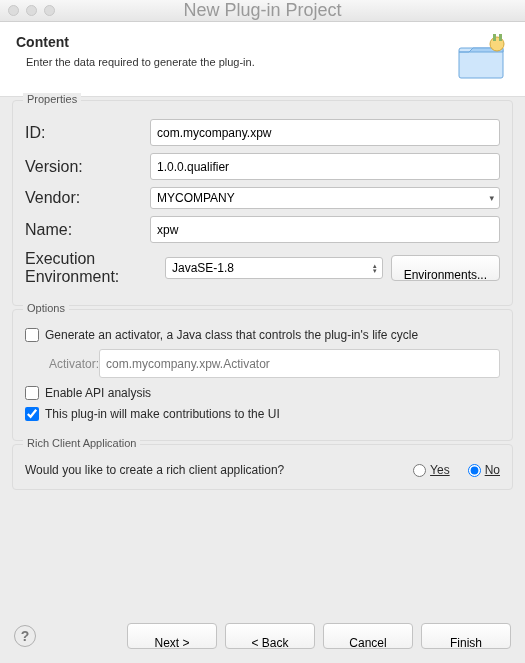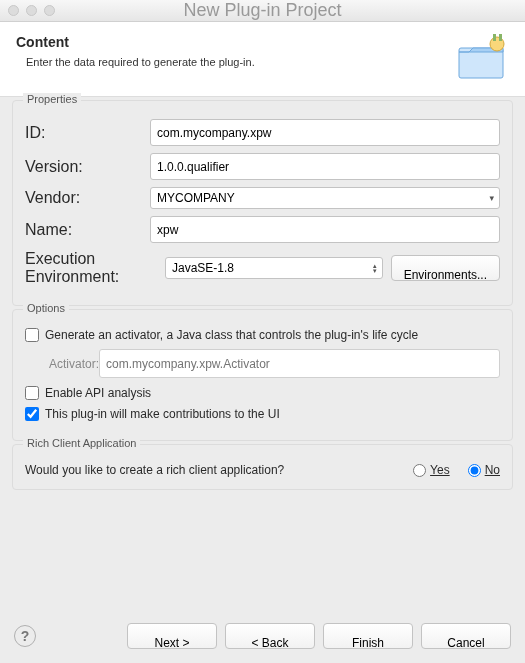--- a/index.html
+++ b/index.html
@@ -210,15 +210,15 @@
       </label>
     </div>
   </div>
 </div>
 
 <div class="footer">
   <div class="help">?</div>
   <div class="spacer"></div>
   <button class="btn">Next &gt;</button>
   <button class="btn">&lt; Back</button>
+  <button class="btn">Cancel</button>
   <button class="btn">Finish</button>
-  <button class="btn">Cancel</button>
 </div>
 
 </body></html>

